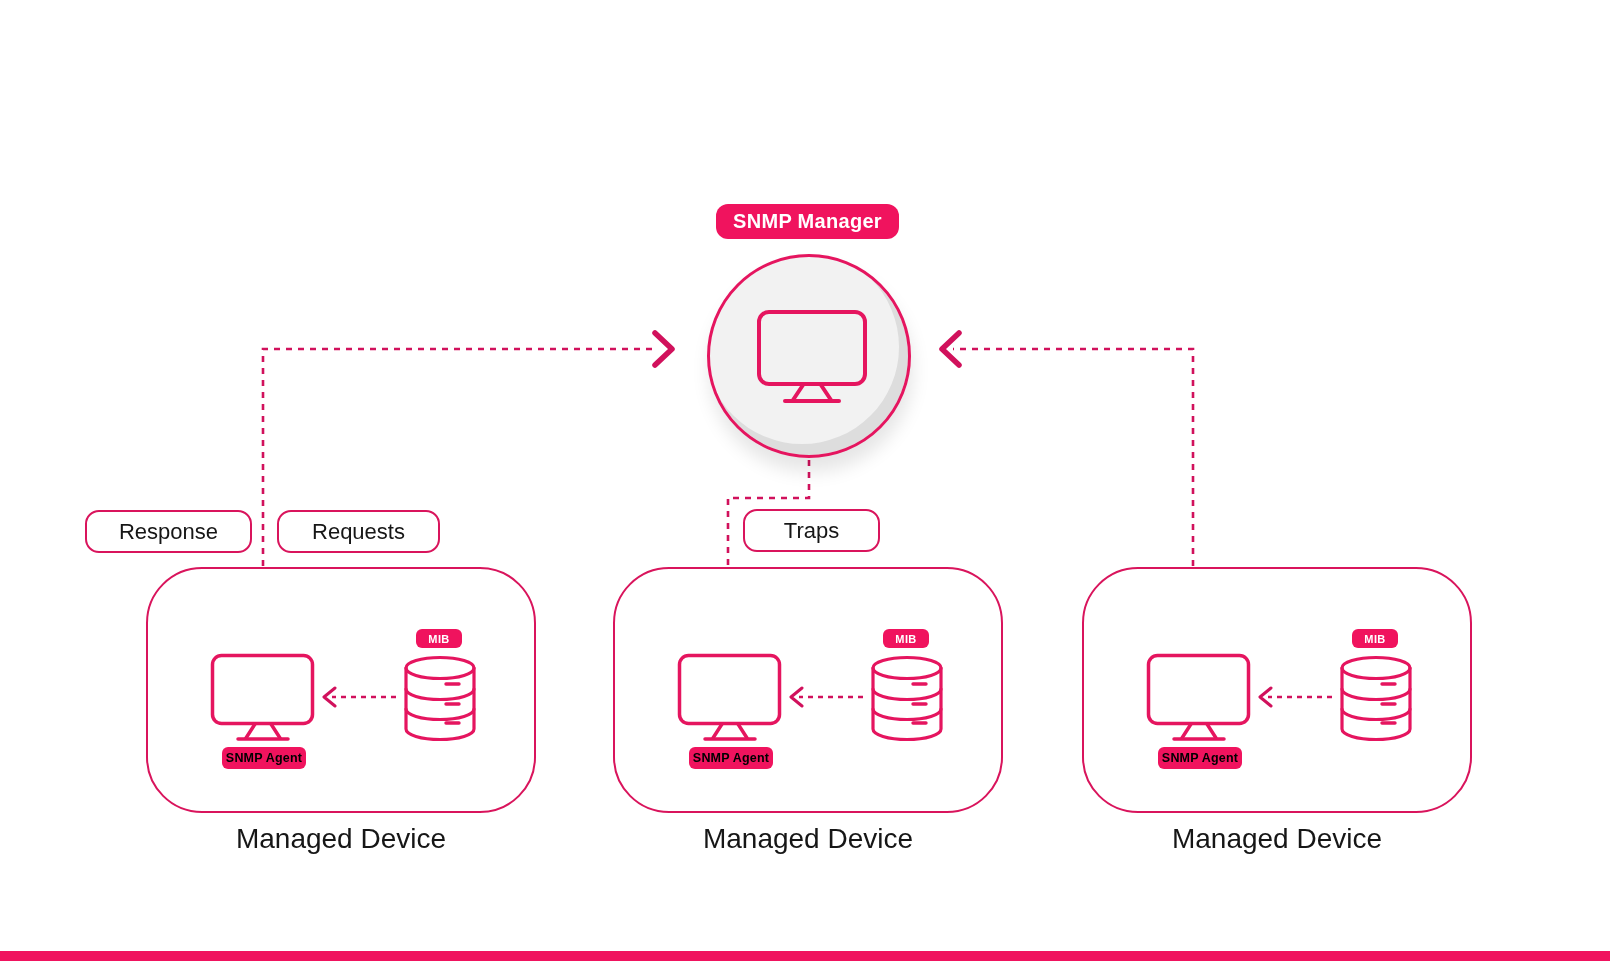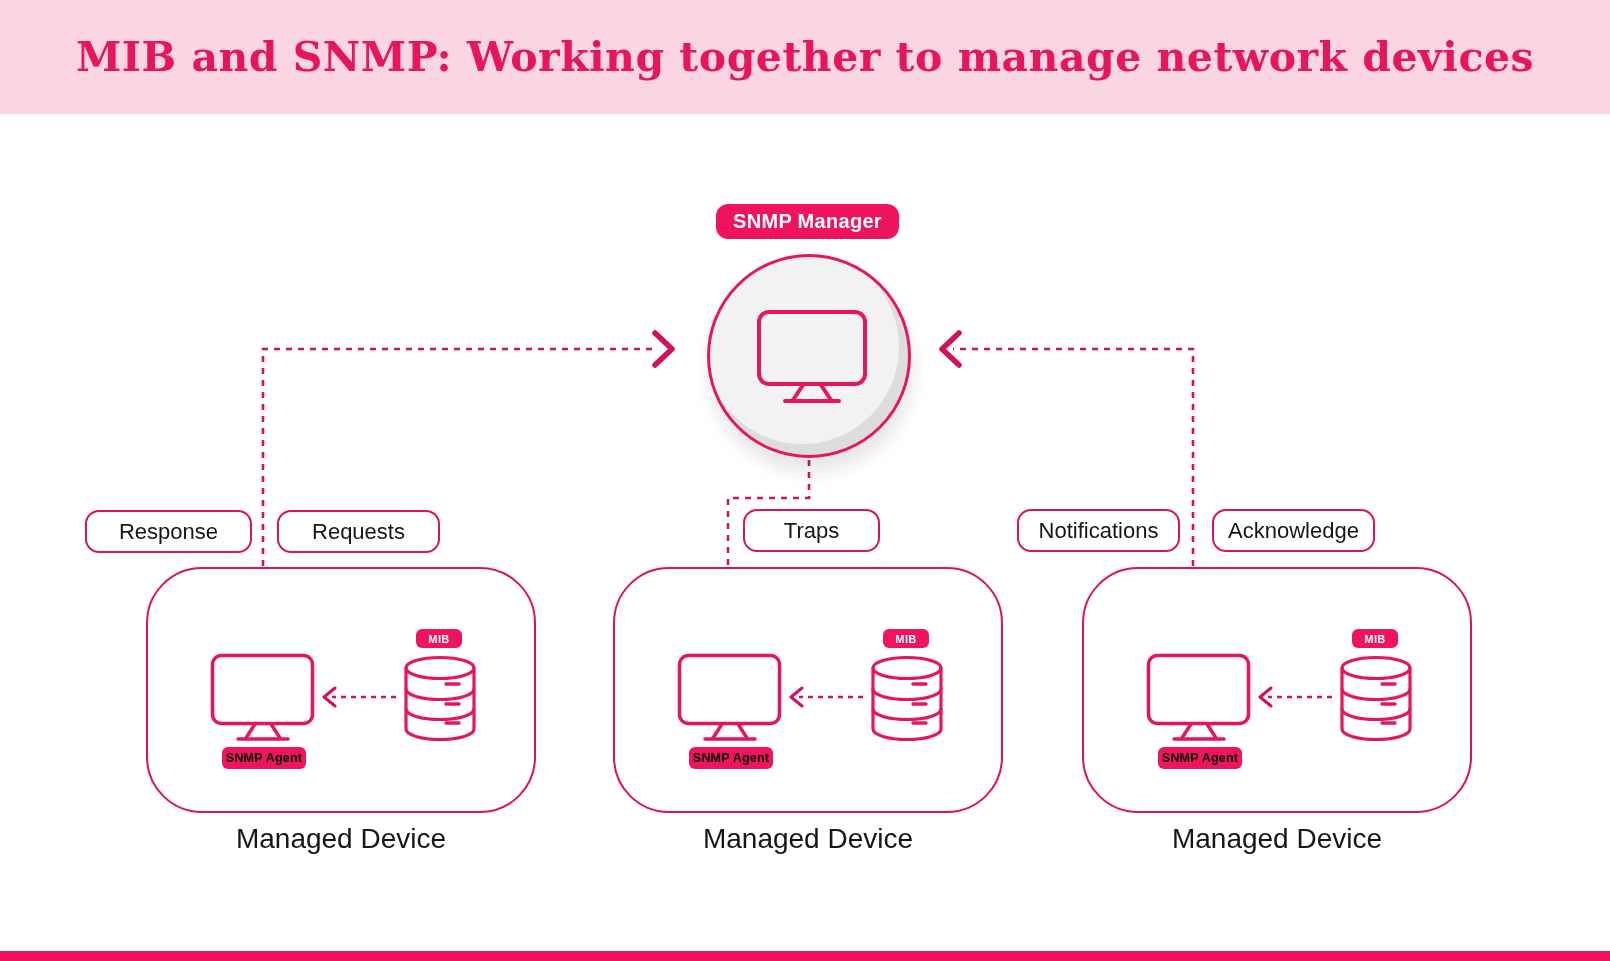--- a/index.html
+++ b/index.html
@@ -64,23 +64,20 @@
   .caption{position:absolute;top:823px;width:390px;text-align:center;font-size:28px;color:var(--ink);}
   .caption-1{left:146px;} .caption-2{left:613px;} .caption-3{left:1082px;}
 
   .icon-stroke{fill:none;stroke:var(--title-pink);stroke-linecap:round;stroke-linejoin:round;}
 </style>
 </head>
 <body>
 
 <div class="canvas">
 
-  <div class="band">
-    <div class="title">MIB and SNMP: Working together to manage network devices</div>
-  </div>
 
   <svg class="connectors" viewBox="0 0 1610 961">
 
     <polyline class="dash" points="263,614 263,349 654,349"></polyline>
     <polyline class="chev" points="655,333 672,349 655,365"></polyline>
     <polyline class="chev" points="249,617 263,633 277,617"></polyline>
 
     <polyline class="dash" points="809,460 809,498 728,498 728,614"></polyline>
     <polyline class="chev" points="714,617 728,633 742,617"></polyline>
 
@@ -94,22 +91,20 @@
     <svg width="112" height="100" viewBox="0 0 112 100">
       <rect class="icon-stroke" x="3" y="3" width="106" height="72" rx="10" stroke-width="4"></rect>
       <path class="icon-stroke" d="M47 76 L37 91 M65 76 L75 91" stroke-width="4"></path>
       <path class="icon-stroke" d="M29 92 H83" stroke-width="4"></path>
     </svg>
   </div>
 
   <div class="pill pill-response">Response</div>
   <div class="pill pill-requests">Requests</div>
   <div class="pill pill-traps">Traps</div>
-  <div class="pill pill-notifications">Notifications</div>
-  <div class="pill pill-acknowledge">Acknowledge</div>
 
   <div class="device device-1">
     <svg class="monitor" width="108" height="92" viewBox="0 0 108 92">
       <rect class="icon-stroke" x="2.5" y="2.5" width="100" height="68" rx="9" stroke-width="3.5"></rect>
       <path class="icon-stroke" d="M45 71 L36 85 M61 71 L70 85" stroke-width="3.5"></path>
       <path class="icon-stroke" d="M28 86 H78" stroke-width="3.5"></path>
     </svg>
     <div class="agent-badge">SNMP Agent</div>
     <div class="mib-badge">MIB</div>
     <svg class="dbicon" width="76" height="88" viewBox="0 0 76 88">

